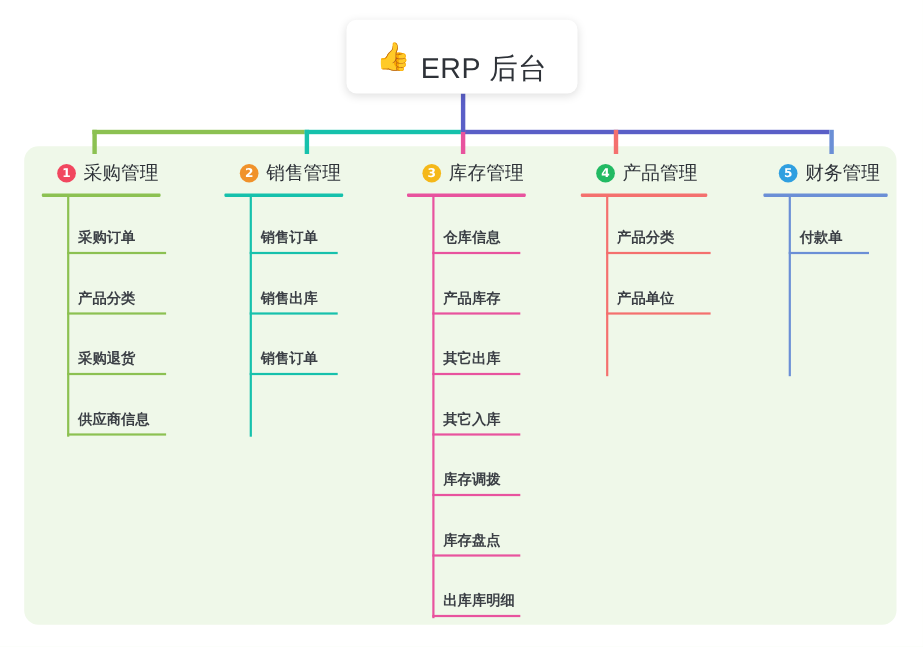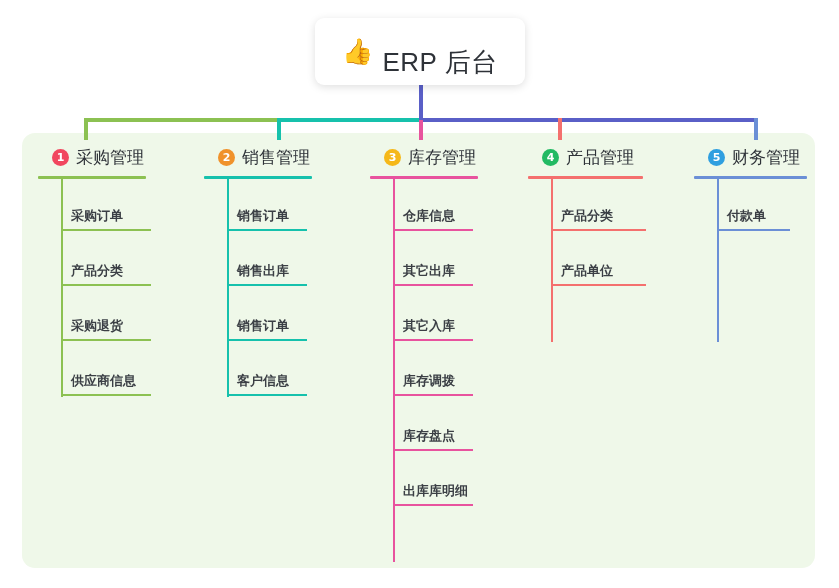--- a/index.html
+++ b/index.html
@@ -222,39 +222,39 @@
             <div class="leaf-rule" style="width: 80px; background: rgb(22, 193, 172);"></div>
           </div>
           <div class="leaf">
             <span class="leaf-text">销售出库</span>
             <div class="leaf-rule" style="width: 80px; background: rgb(22, 193, 172);"></div>
           </div>
           <div class="leaf">
             <span class="leaf-text">销售订单</span>
             <div class="leaf-rule" style="width: 80px; background: rgb(22, 193, 172);"></div>
           </div>
-          <div class="leaf">
-            <span class="leaf-text">客户信息</span>
-            <div class="leaf-rule" style="width: 80px; background: rgb(22, 193, 172);"></div>
-          </div>
         </div>
       </div>
       <div class="branch" style="left: 370px;">
         <div class="branch-head">
           <span class="badge" style="background: rgb(245, 184, 25);">3</span>
           <span class="branch-label">库存管理</span>
         </div>
         <div class="head-rule" style="width: 108px; background: rgb(232, 83, 158);"></div>
         <div class="leaves">
           <div class="spine" style="background: rgb(232, 83, 158); height: 383px;"></div>
           <div class="leaf">
             <span class="leaf-text">仓库信息</span>
             <div class="leaf-rule" style="width: 80px; background: rgb(232, 83, 158);"></div>
           </div>
           <div class="leaf">
+            <span class="leaf-text">产品库存</span>
+            <div class="leaf-rule" style="width: 80px; background: rgb(232, 83, 158);"></div>
+          </div>
+          <div class="leaf">
             <span class="leaf-text">其它出库</span>
             <div class="leaf-rule" style="width: 80px; background: rgb(232, 83, 158);"></div>
           </div>
           <div class="leaf">
             <span class="leaf-text">其它入库</span>
             <div class="leaf-rule" style="width: 80px; background: rgb(232, 83, 158);"></div>
           </div>
           <div class="leaf">
             <span class="leaf-text">库存调拨</span>
             <div class="leaf-rule" style="width: 80px; background: rgb(232, 83, 158);"></div>

